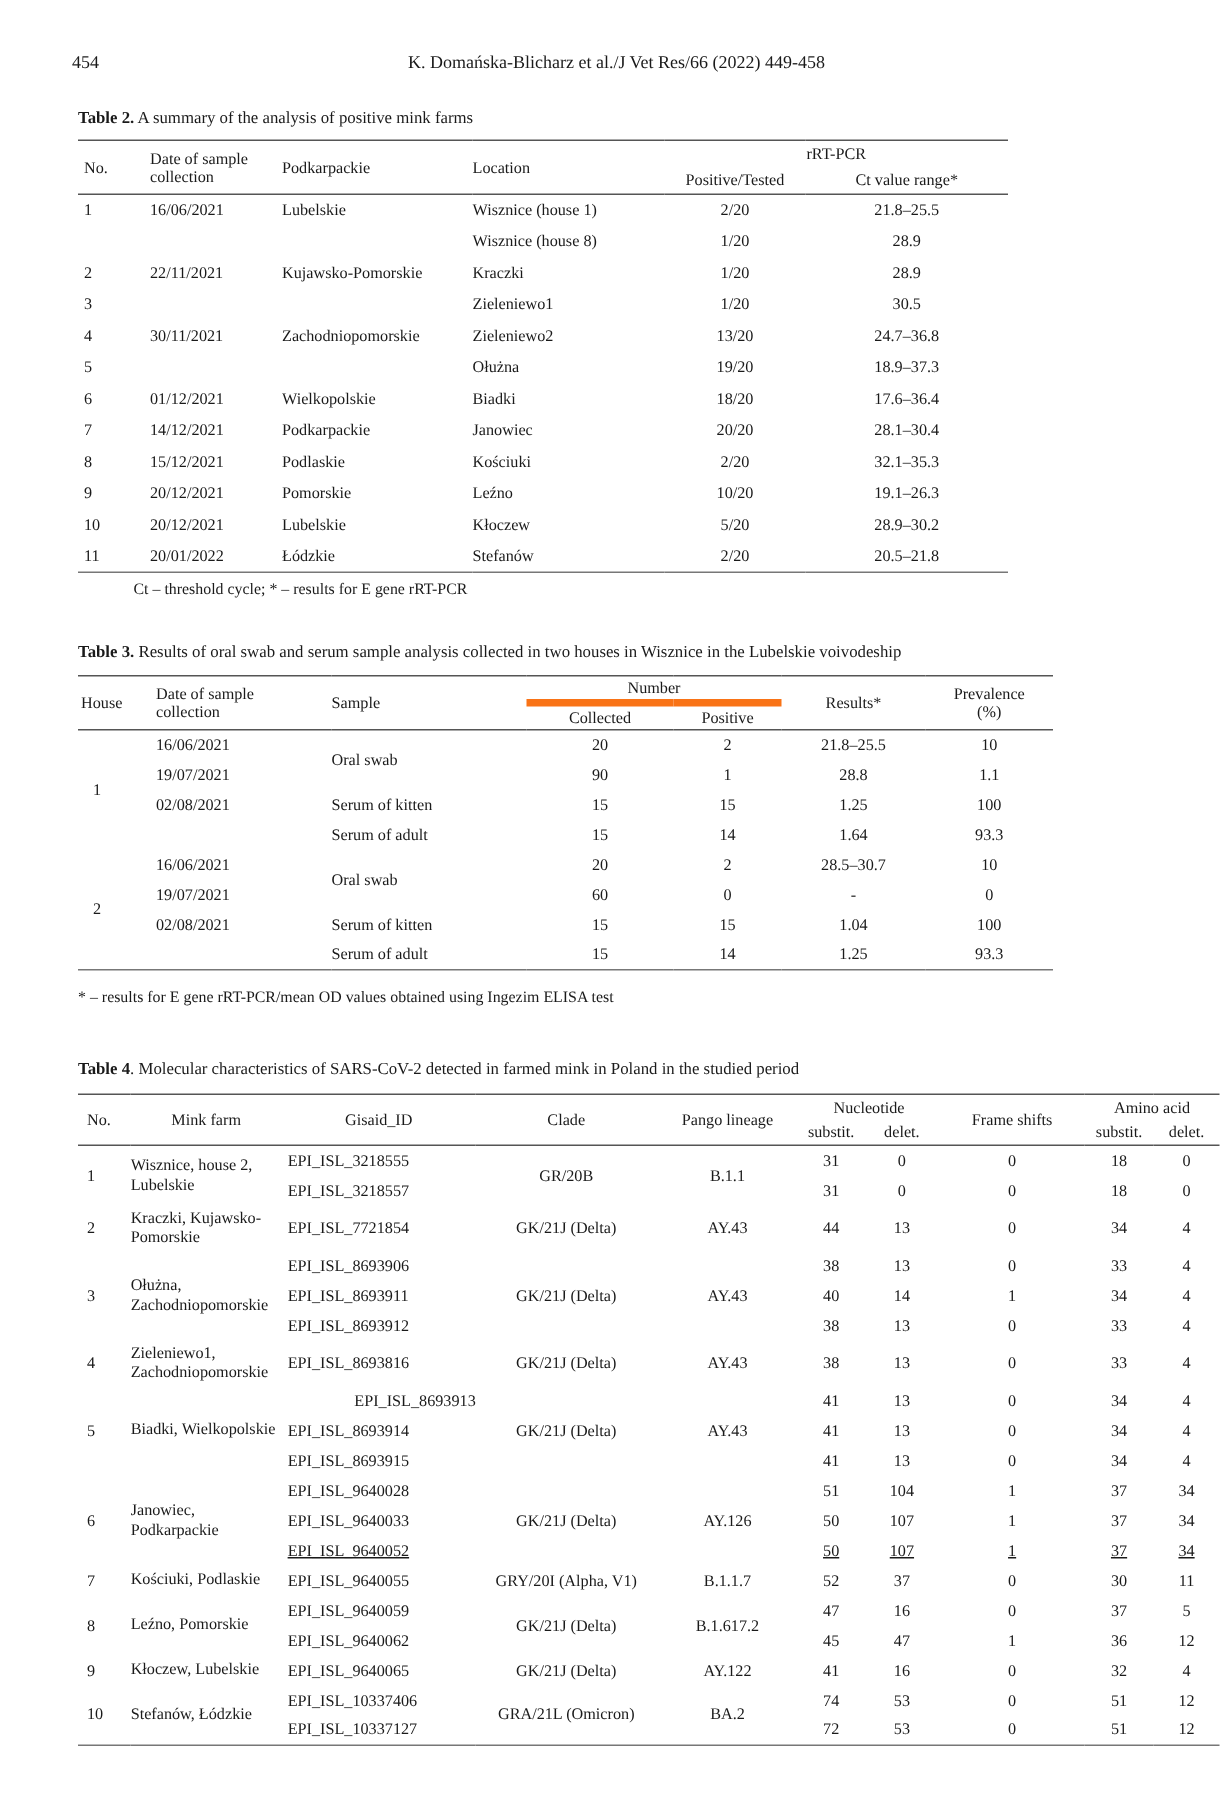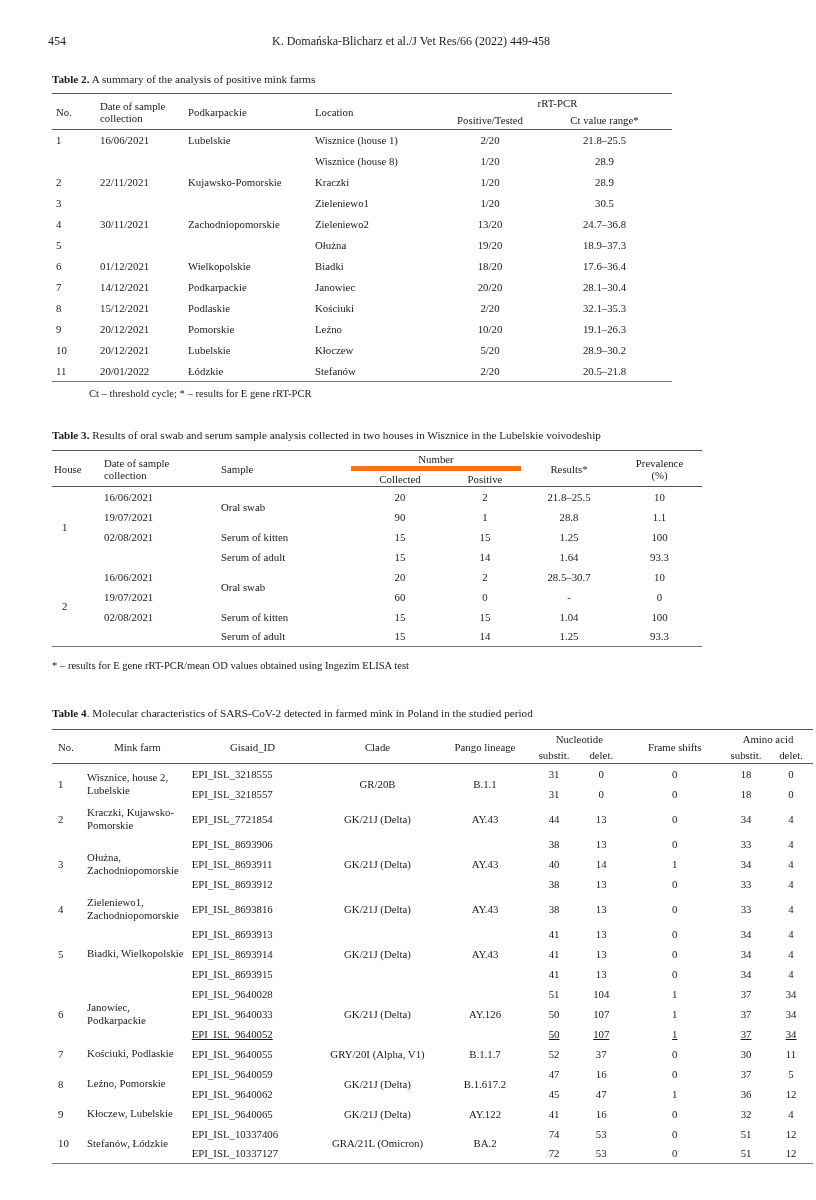--- a/index.html
+++ b/index.html
@@ -349,21 +349,21 @@
         <td class="c" rowspan="1">AY.43</td>
         <td class="c">38</td>
         <td class="c">13</td>
         <td class="c">0</td>
         <td class="c">33</td>
         <td class="c">4</td>
       </tr>
       <tr style="height: 20px;">
         <td class="l" rowspan="3" style="padding-left: 6px;">5</td>
         <td class="l" rowspan="3" style="white-space: normal; line-height: 13px;">Biadki, Wielkopolskie</td>
-        <td class="l" style="padding-left: 4px;">EPI_ISL_8693913</td>
+        <td class="l" style="padding-left: 4px; text-align: right;">EPI_ISL_8693913</td>
         <td class="c" rowspan="3">GK/21J (Delta)</td>
         <td class="c" rowspan="3">AY.43</td>
         <td class="c">41</td>
         <td class="c">13</td>
         <td class="c">0</td>
         <td class="c">34</td>
         <td class="c">4</td>
       </tr>
       <tr style="height: 20px;">
         <td class="l" style="padding-left: 4px;">EPI_ISL_8693914</td>

